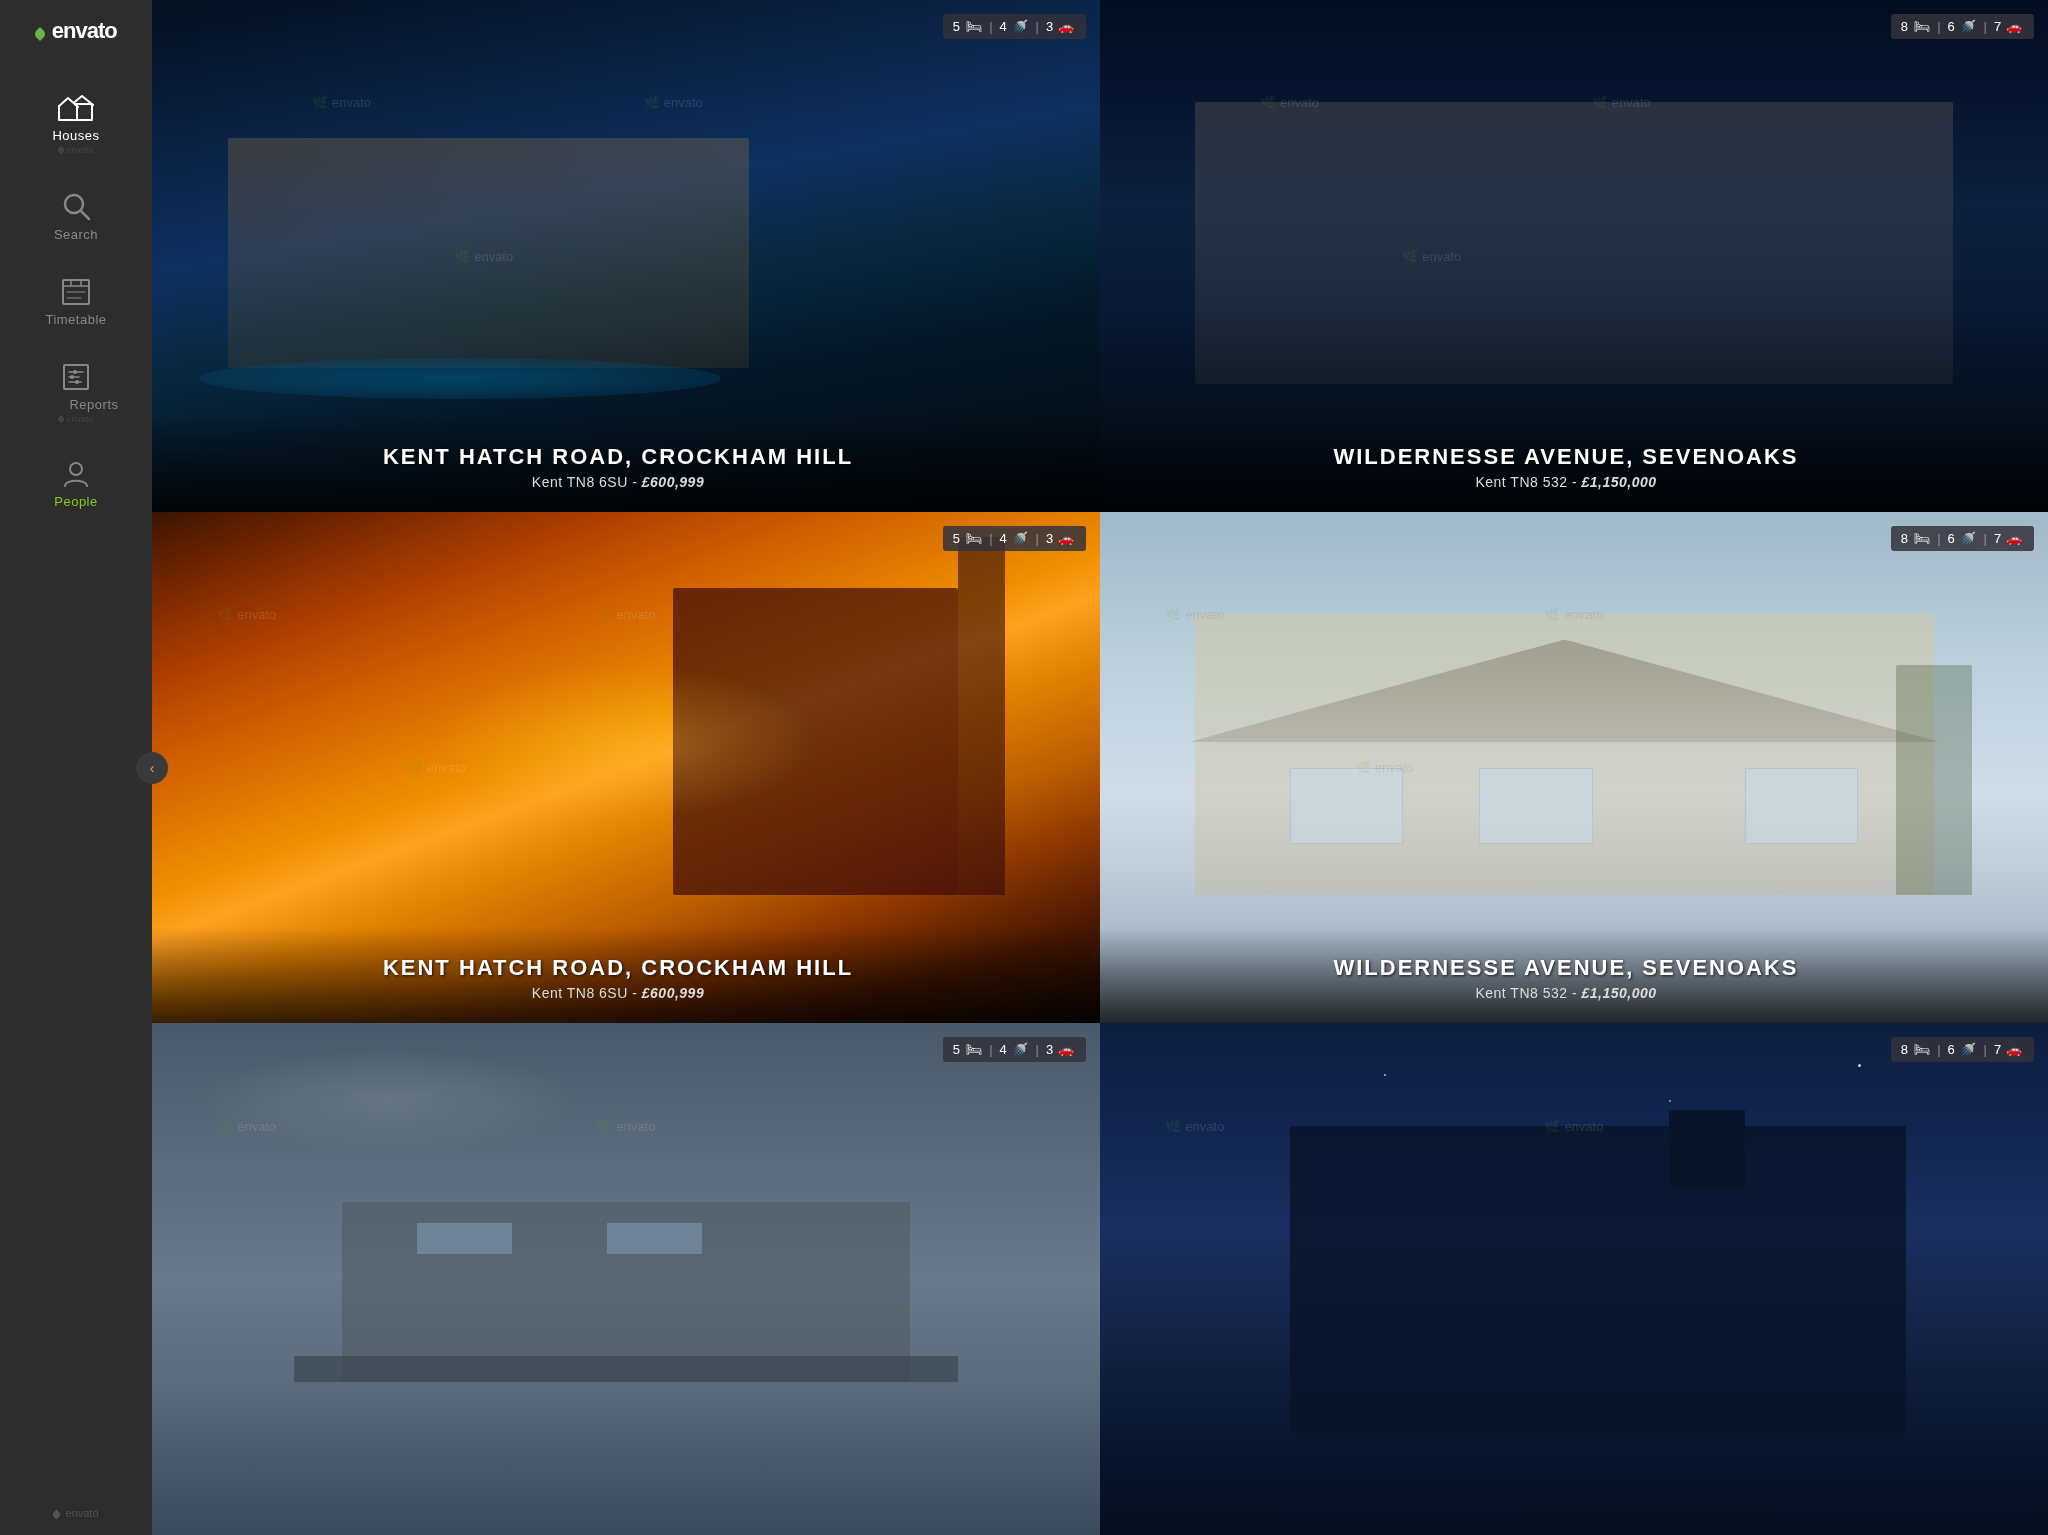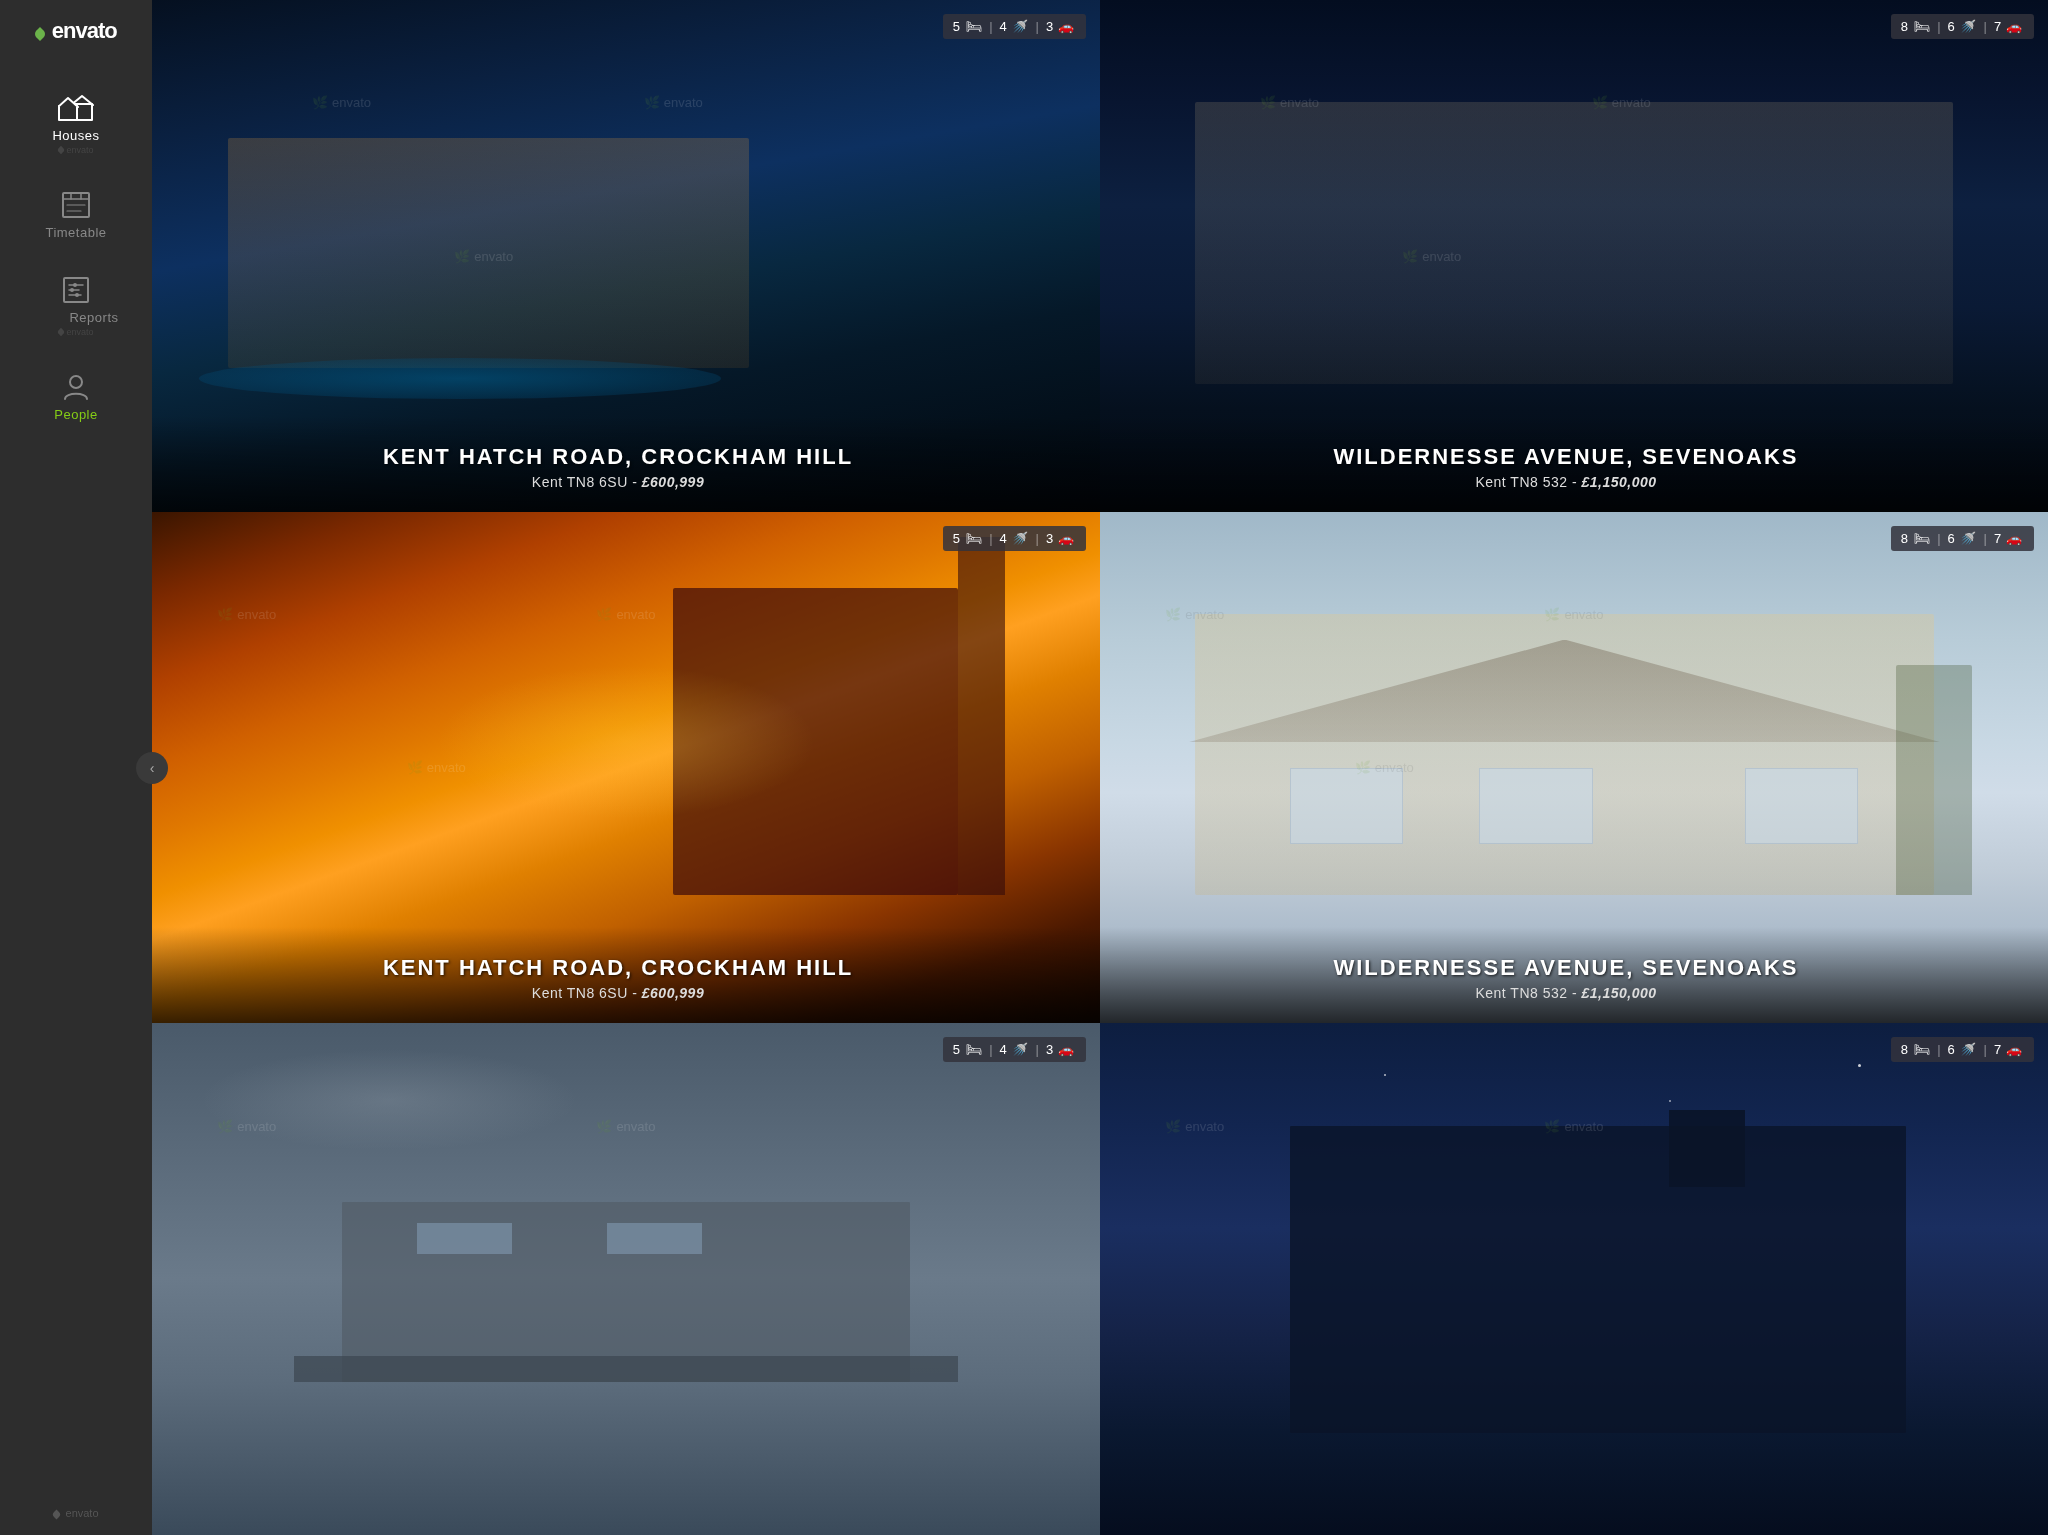--- a/index.html
+++ b/index.html
@@ -208,20 +208,27 @@
         <rect x="1" y="14" width="18" height="14" stroke="#fff" stroke-width="2" fill="#2d2d2d"></rect>
         <polyline points="0,15 10,6 20,15" stroke="#fff" stroke-width="2" fill="#2d2d2d"></polyline>
       </svg>
       <span class="nav-label">Houses</span>
       <div class="nav-item-watermark">
         <span style="display:inline-block;width:6px;height:6px;background:#444;border-radius:50% 0 50% 0;transform:rotate(-45deg);"></span>
         <span>envato</span>
       </div>
     </div>
 
+    <div class="nav-item">
+      <svg width="30" height="30" viewBox="0 0 30 30" class="icon-svg">
+        <circle cx="13" cy="13" r="9" stroke="#888" stroke-width="2.5" fill="none"></circle>
+        <line x1="20" y1="20" x2="28" y2="28" stroke="#888" stroke-width="2.5"></line>
+      </svg>
+      <span class="nav-label" style="color:#888;">Search</span>
+    </div>
 
     <div class="nav-item">
       <svg width="30" height="28" viewBox="0 0 30 28" class="icon-svg">
         <rect x="2" y="2" width="26" height="24" stroke="#888" stroke-width="2" fill="none" rx="1"></rect>
         <line x1="2" y1="8" x2="28" y2="8" stroke="#888" stroke-width="1.5"></line>
         <line x1="10" y1="2" x2="10" y2="8" stroke="#888" stroke-width="1.5"></line>
         <line x1="20" y1="2" x2="20" y2="8" stroke="#888" stroke-width="1.5"></line>
         <line x1="6" y1="14" x2="24" y2="14" stroke="#888" stroke-width="1.2"></line>
         <line x1="6" y1="20" x2="20" y2="20" stroke="#888" stroke-width="1.2"></line>
       </svg>

